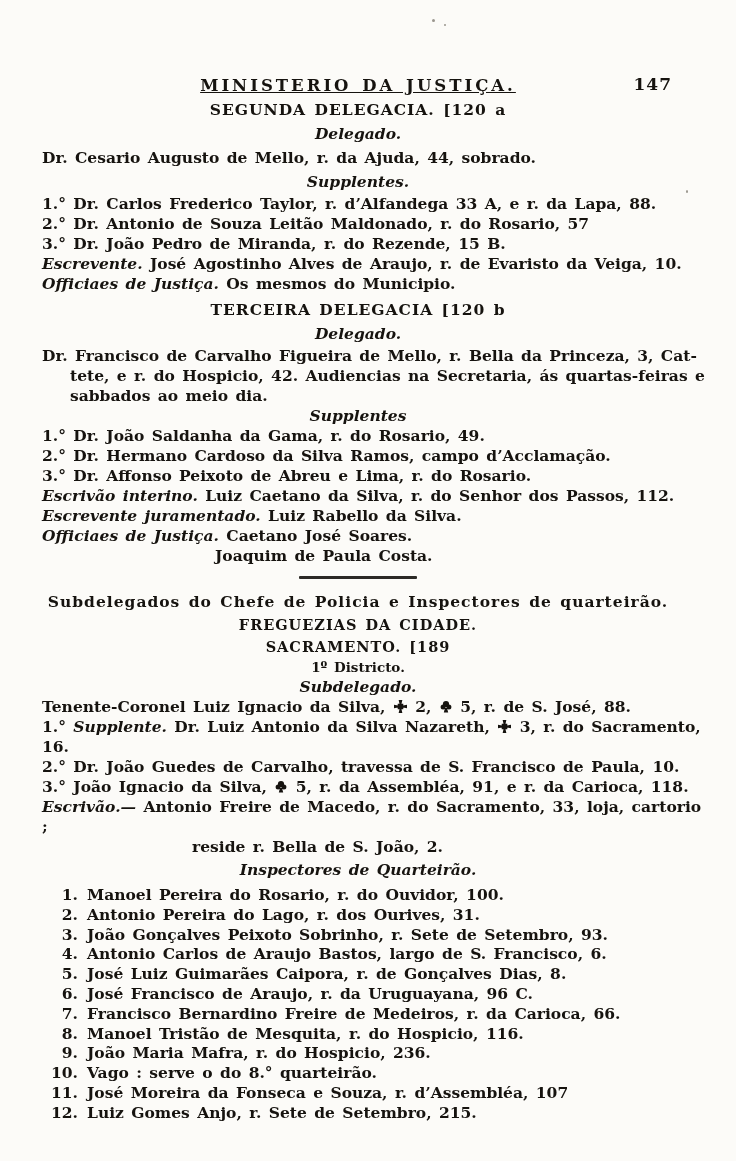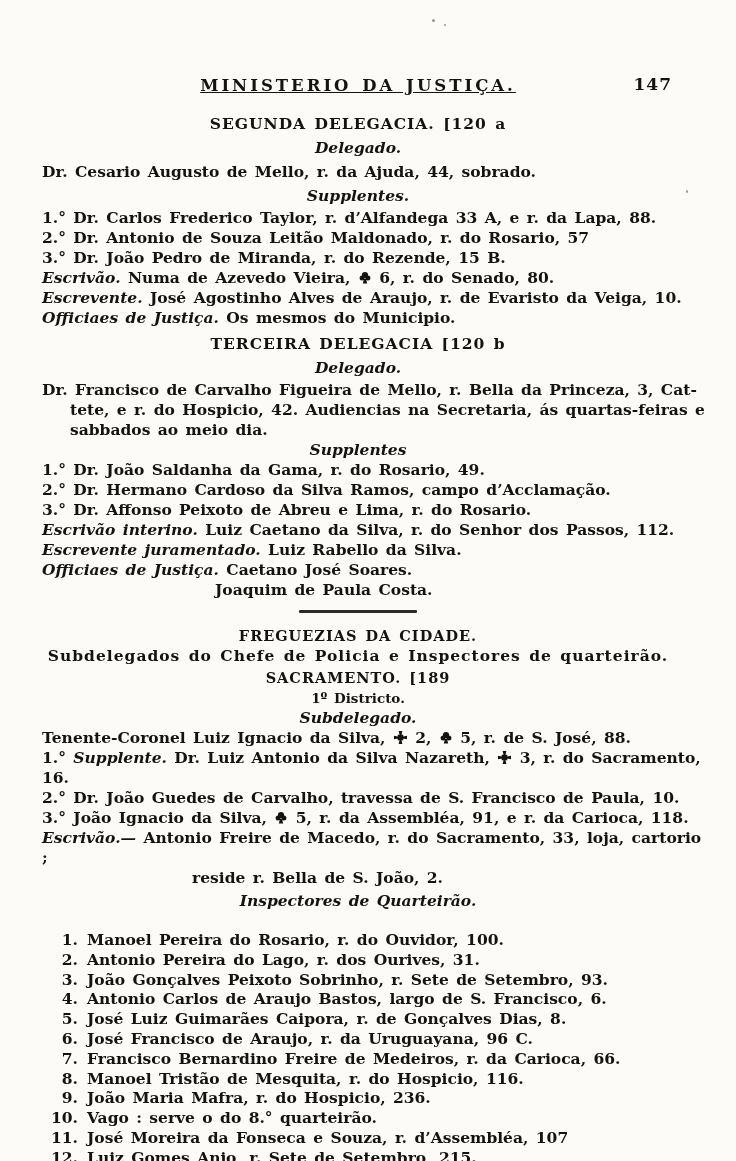--- a/index.html
+++ b/index.html
@@ -12,21 +12,21 @@
   }
   .content { padding:76px 26px 0 42px; }
   .c  { text-align:center; margin-right:36px; }
   .it { font-style:italic; }
   .main-header { font-size:16.5px; letter-spacing:3px; line-height:19px;text-decoration:underline; }
   .pagenum { position:absolute; top:74px; right:64px; font-size:17px; letter-spacing:1px; }
   .sec-head { font-size:15.5px; letter-spacing:1px; }
   .caps-sub { font-size:14.5px; letter-spacing:1px; }
   .small-line { font-size:13.5px; }
   .mt2{margin-top:2px}.mt3{margin-top:3px}.mt4{margin-top:4px}
-  .mt5{margin-top:19px}.mt6{margin-top:6px}
+  .mt5{margin-top:5px}.mt6{margin-top:6px}
   .indent  { padding-left:28px; }
   .ind-joaquim { padding-left:173px; }
   .ind-reside  { padding-left:150px; }
   .rule { width:118px; height:3px; background:#2c2a26; margin:10px auto 13px auto;
           transform:translateX(-18px); border-radius:1px; }
   .insp-row { display:flex; line-height:19.8px; }
   .insp-num { width:36px; text-align:right; flex:0 0 36px; }
   .insp-txt { padding-left:9px; }
   .sym { display:inline-block; vertical-align:-1px; margin:0 1px; }
   .sym path, .sym circle, .sym rect { fill:#16130f; }
@@ -48,47 +48,41 @@
   <div class="content">
     <div class="c main-header">MINISTERIO DA JUSTIÇA.</div>
 
     <div class="c sec-head mt5">SEGUNDA DELEGACIA. [120 a</div>
     <div class="c it mt4">Delegado.</div>
     <div class="mt4">Dr. Cesario Augusto de Mello, r. da Ajuda, 44, sobrado.</div>
     <div class="c it mt4">Supplentes.</div>
     <div class="mt2">1.° Dr. Carlos Frederico Taylor, r. d’Alfandega 33 A, e r. da Lapa, 88.</div>
     <div>2.° Dr. Antonio de Souza Leitão Maldonado, r. do Rosario, 57</div>
     <div>3.° Dr. João Pedro de Miranda, r. do Rezende, 15 B.</div>
-    <div><span class="it">Escrivão.</span> <span>Numa de Azevedo Vieira,</span> <svg class="sym" width="12" height="13" viewBox="0 0 12 13">
-          <circle cx="6" cy="4" r="3.1"></circle>
-          <circle cx="3.1" cy="6.9" r="2.5"></circle>
-          <circle cx="8.9" cy="6.9" r="2.5"></circle>
-          <path d="M5 8h2l1.2 4.6H3.8z"></path>
-        </svg> <span>6, r. do Senado, 80.</span></div>
     <div><span class="it">Escrevente.</span> <span>José Agostinho Alves de Araujo, r. de Evaristo da Veiga, 10.</span></div>
     <div><span class="it">Officiaes de Justiça.</span> <span>Os mesmos do Municipio.</span></div>
 
     <div class="c sec-head mt6">TERCEIRA DELEGACIA [120 b</div>
     <div class="c it mt4">Delegado.</div>
     <div class="mt2">Dr. Francisco de Carvalho Figueira de Mello, r. Bella da Princeza, 3, Cat-</div>
     <div class="indent">tete, e r. do Hospicio, 42. Audiencias na Secretaria, ás quartas-feiras e</div>
     <div class="indent">sabbados ao meio dia.</div>
     <div class="c it">Supplentes</div>
     <div>1.° Dr. João Saldanha da Gama, r. do Rosario, 49.</div>
     <div>2.° Dr. Hermano Cardoso da Silva Ramos, campo d’Acclamação.</div>
     <div>3.° Dr. Affonso Peixoto de Abreu e Lima, r. do Rosario.</div>
     <div><span class="it">Escrivão interino.</span> <span>Luiz Caetano da Silva, r. do Senhor dos Passos, 112.</span></div>
     <div><span class="it">Escrevente juramentado.</span> <span>Luiz Rabello da Silva.</span></div>
     <div><span class="it">Officiaes de Justiça.</span> <span>Caetano José Soares.</span></div>
     <div class="ind-joaquim">Joaquim de Paula Costa.</div>
 
     <div class="rule"></div>
 
+    <div class="c sec-head">Subdelegados do Chefe de Policia e Inspectores de quarteirão.</div>
     <div class="c caps-sub mt3">FREGUEZIAS DA CIDADE.</div>
-    <div class="c sec-head">Subdelegados do Chefe de Policia e Inspectores de quarteirão.</div>
     <div class="c caps-sub mt2">SACRAMENTO. [189</div>
     <div class="c small-line">1º Districto.</div>
     <div class="c it">Subdelegado.</div>
     <div><span>Tenente-Coronel Luiz Ignacio da Silva,</span> <svg class="sym" width="13" height="13" viewBox="0 0 14 14">
           <path d="M5 0L9 0 8 4.2 6 4.2Z M14 5 14 9 9.8 8 9.8 6Z M9 14 5 14 6 9.8 8 9.8Z M0 9 0 5 4.2 6 4.2 8Z M4 4H10V10H4Z"></path>
         </svg> <span>2,</span> <svg class="sym" width="12" height="13" viewBox="0 0 12 13">
           <circle cx="6" cy="4" r="3.1"></circle>
           <circle cx="3.1" cy="6.9" r="2.5"></circle>
           <circle cx="8.9" cy="6.9" r="2.5"></circle>
           <path d="M5 8h2l1.2 4.6H3.8z"></path>

